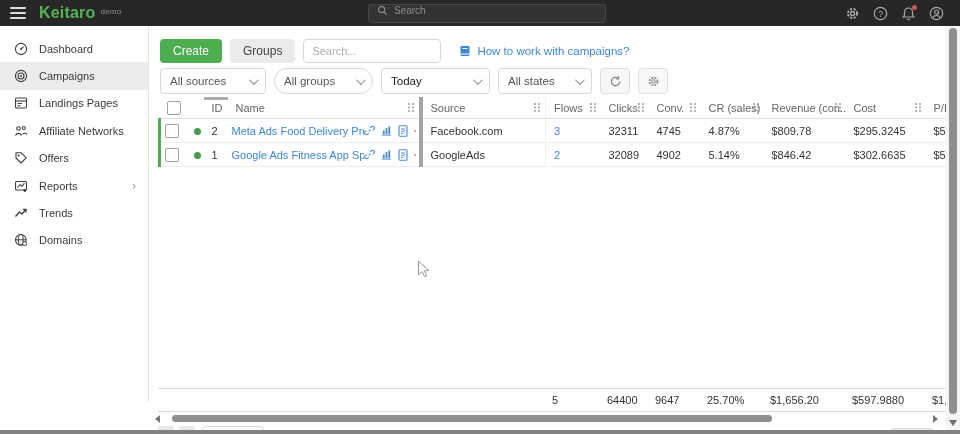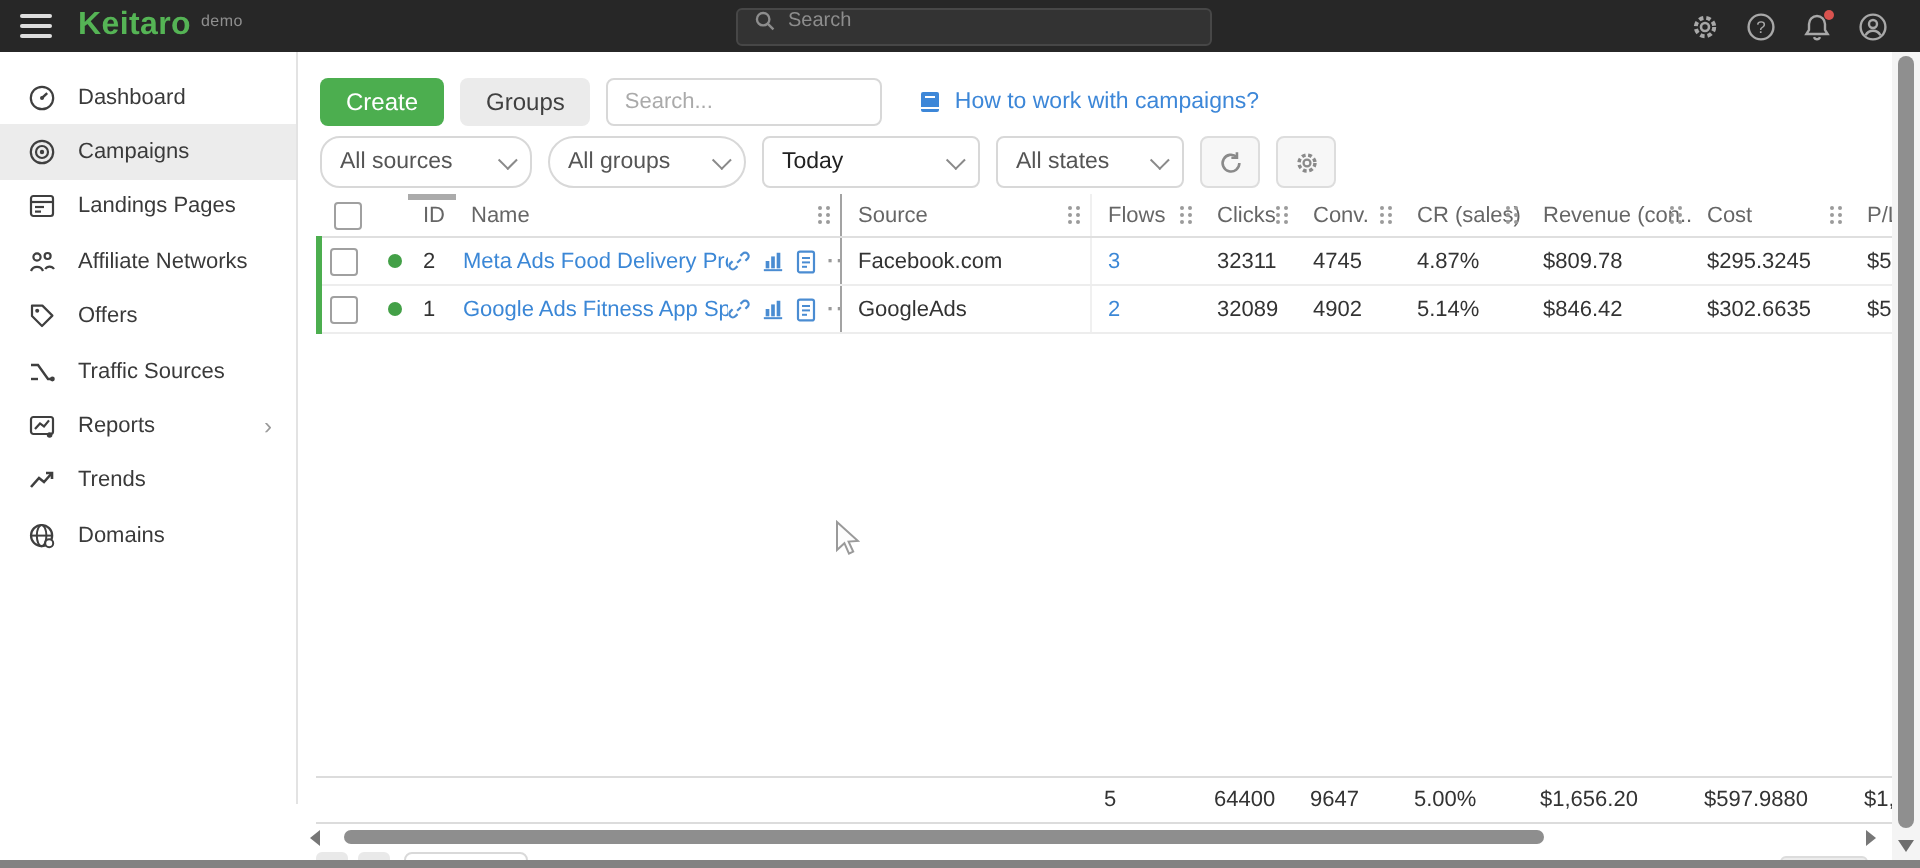--- a/index.html
+++ b/index.html
@@ -41,41 +41,41 @@
     font-size:11px;color:#333;outline:none;font-family:"Liberation Sans",sans-serif;}
   .tb-input::placeholder{color:#aaa;}
   .help-link{display:flex;align-items:flex-start;gap:6px;margin-left:10px;cursor:pointer;}
   .help-link span{color:#3d87d8;font-size:11.5px;}
 
   .filters{position:absolute;left:10px;top:42px;display:flex;align-items:center;gap:8px;}
   .select{height:24px;border:1px solid #d8d8d8;border-radius:4px;background:#fff;display:flex;
     align-items:center;justify-content:space-between;padding:0 9px;font-size:11.5px;color:#555;cursor:pointer;}
   .select .caret{width:6px;height:6px;border-right:1.4px solid #8a8a8a;border-bottom:1.4px solid #8a8a8a;
     transform:rotate(45deg) translateY(-2px);margin-left:8px;}
-  .sel-sources{width:86px;border-radius:10px;}
+  .sel-sources{width:86px;}
   .sel-groups{width:79px;border-radius:13px;}
   .sel-states{width:74px;}
   .sel-date{width:89px;color:#222;}
   .icon-btn{width:30px;height:26px;background:#f7f7f7;border:1px solid #ddd;border-radius:4px;
     display:flex;align-items:center;justify-content:center;cursor:pointer;box-sizing:border-box;}
 
   
   .table-area{position:absolute;left:8px;top:71px;}
   table.grid{border-collapse:collapse;table-layout:fixed;width:826px;}
   table.grid th{font-weight:normal;font-size:11px;color:#666;text-align:left;height:21px;
     padding:0 0 0 8px;border-bottom:1px solid #dfdfdf;position:relative;cursor:pointer;white-space:nowrap;overflow:hidden;}
   table.grid td{font-size:11px;color:#333;height:23px;padding:0 0 0 8px;white-space:nowrap;overflow:hidden;}
   table.grid tbody td{border-bottom:1px solid #ededed;}
   td.c-check{border-left:3px solid #4cae4f;padding-left:4px !important;}
   th.c-check{padding-left:7px !important;}
   .cb{width:12px;height:12px;border:1px solid #a0a0a0;border-radius:2px;background:#fff;cursor:pointer;}
   .dot{display:inline-block;width:7px;height:7px;border-radius:50%;background:#43a047;}
   .sort-bar{position:absolute;left:0;top:0;width:32px;height:3px;background:#ababab;}
   .handle{position:absolute;right:4px;top:5px;}
-  th.c-name,td.c-name{border-right:1px solid #a3a3a3;}
+  th.c-name,td.c-name{border-right:4px solid #a3a3a3;}
   th.c-source,td.c-source{border-right:1px solid #f0f0f0;}
   td.c-name{padding-left:4px !important;}
   .nwrap{display:flex;align-items:center;}
   .name-link{color:#3b87d6;cursor:pointer;width:132px;overflow:hidden;white-space:nowrap;flex:0 0 auto;}
   .act{display:inline-flex;margin-right:6px;cursor:pointer;}
   .more{color:#9a9a9a;font-weight:bold;letter-spacing:1px;cursor:pointer;font-size:11px;}
   .flow-link{color:#3b87d6;cursor:pointer;}
 
   .totals-area{position:absolute;left:8px;top:362px;}
   .totals-area table.grid td{border-top:1px solid #dcdcdc;border-bottom:1px solid #dcdcdc;height:22px;color:#333;}
@@ -189,28 +189,20 @@
           <path d="M8.6 10.5 a2.6 2.6 0 0 1 4.4 0" fill="none" stroke="#3f3f3f" stroke-width="1.1"></path>
         </svg>
       <span>Affiliate Networks</span>
     </div>
     <div class="side-item">
       <svg width="14" height="14" viewBox="0 0 14 14">
           <path d="M7.2 1.8 L12.2 6.8 L7 12 L2 7 L2 1.8 Z" fill="none" stroke="#3f3f3f" stroke-width="1.1" stroke-linejoin="round"></path>
           <circle cx="4.6" cy="4.4" r="1" fill="#3f3f3f"></circle>
         </svg>
       <span>Offers</span>
-    </div>
-    <div class="side-item">
-      <svg width="14" height="14" viewBox="0 0 14 14">
-          <path d="M1.5 3.5 h3.5 l5 7 h2.5" fill="none" stroke="#3f3f3f" stroke-width="1.2"></path>
-          <path d="M1.5 10.5 h3.5" fill="none" stroke="#3f3f3f" stroke-width="1.2"></path>
-          <circle cx="12.2" cy="10.5" r="1.2" fill="#3f3f3f"></circle>
-        </svg>
-      <span>Traffic Sources</span>
     </div>
     <div class="side-item">
       <svg width="14" height="14" viewBox="0 0 14 14">
           <rect x="1.5" y="2.5" width="11" height="8.5" rx="1.2" fill="none" stroke="#3f3f3f" stroke-width="1.1"></rect>
           <path d="M3.5 8.5 l2.5-2.8 2 1.5 2.5-3" fill="none" stroke="#3f3f3f" stroke-width="1.1"></path>
           <circle cx="10.8" cy="11.5" r="1.4" fill="#3f3f3f"></circle>
         </svg>
       <span>Reports</span>
       <span class="side-chev">›</span>
     </div>
@@ -481,21 +473,21 @@
         <tbody>
           <tr>
             <td></td>
               <td></td>
               <td></td>
             <td></td>
               <td></td>
             <td>5</td>
             <td>64400</td>
             <td>9647</td>
-            <td>5.00%</td>
+            <td>25.70%</td>
             <td>$1,656.20</td>
             <td>$597.9880</td>
             <td>$1,05</td>
           </tr>
         </tbody>
       </table>
     </div>
 
     <div class="hscroll">
       <div class="hs-left"></div>

